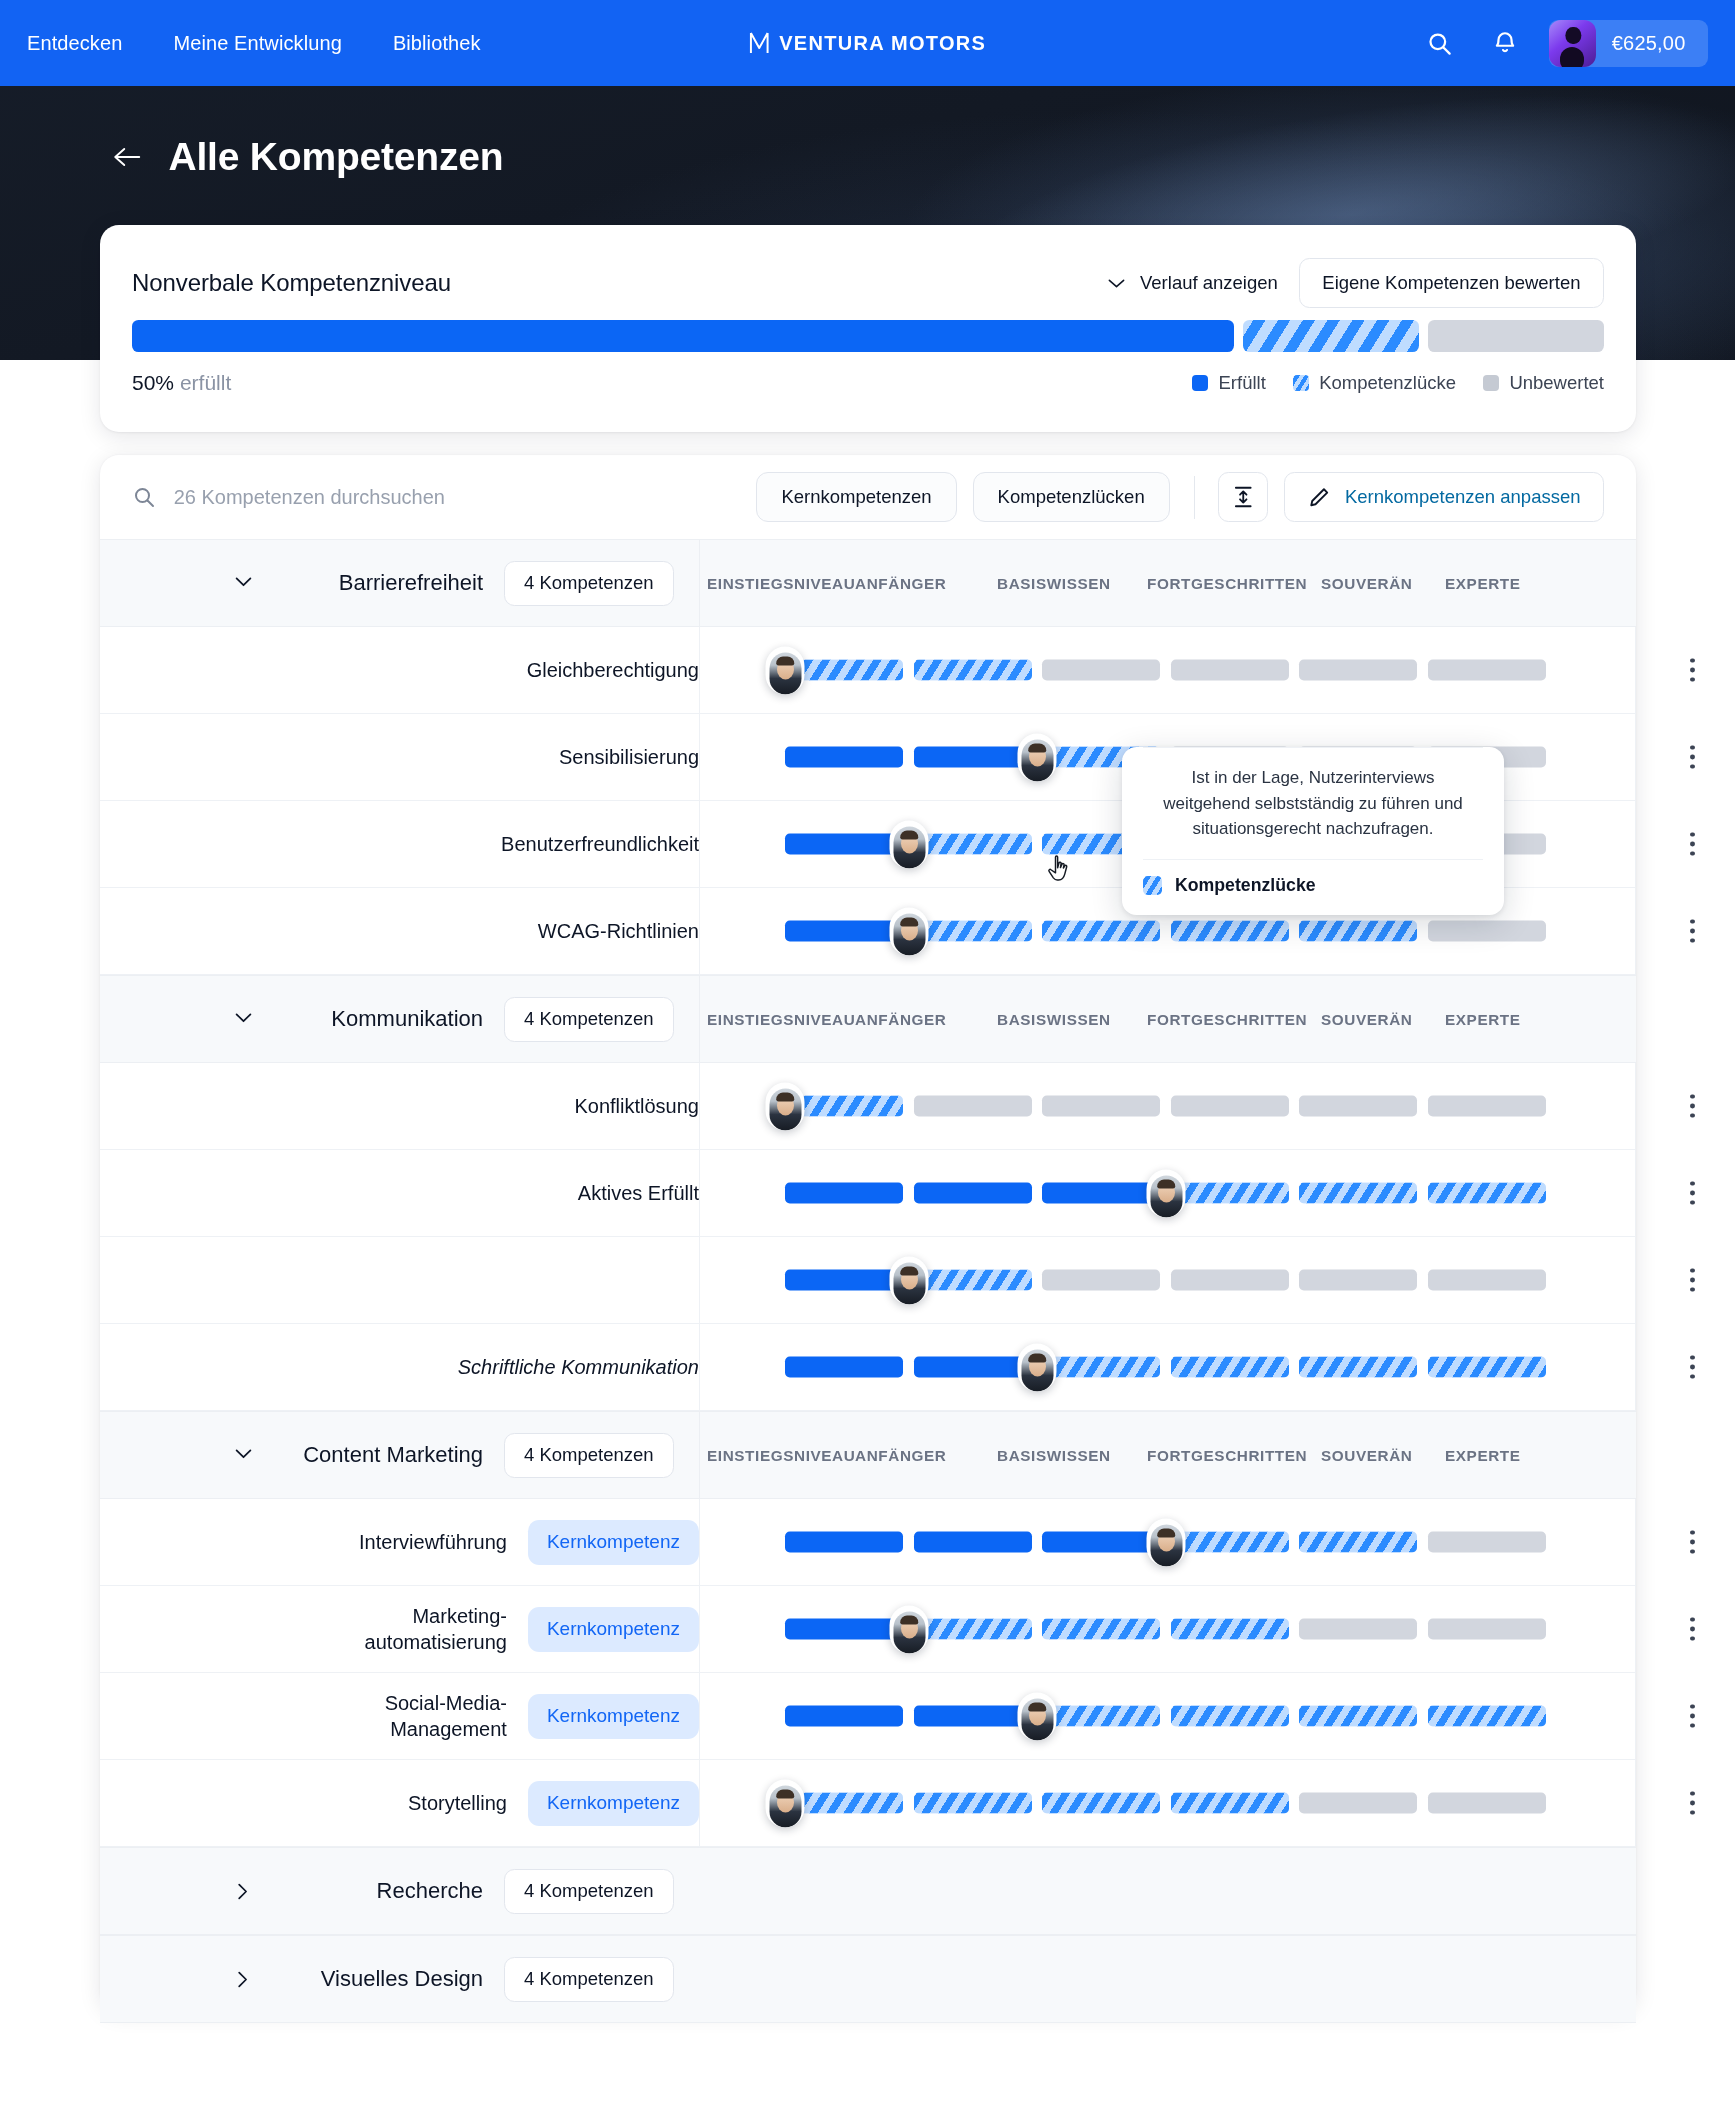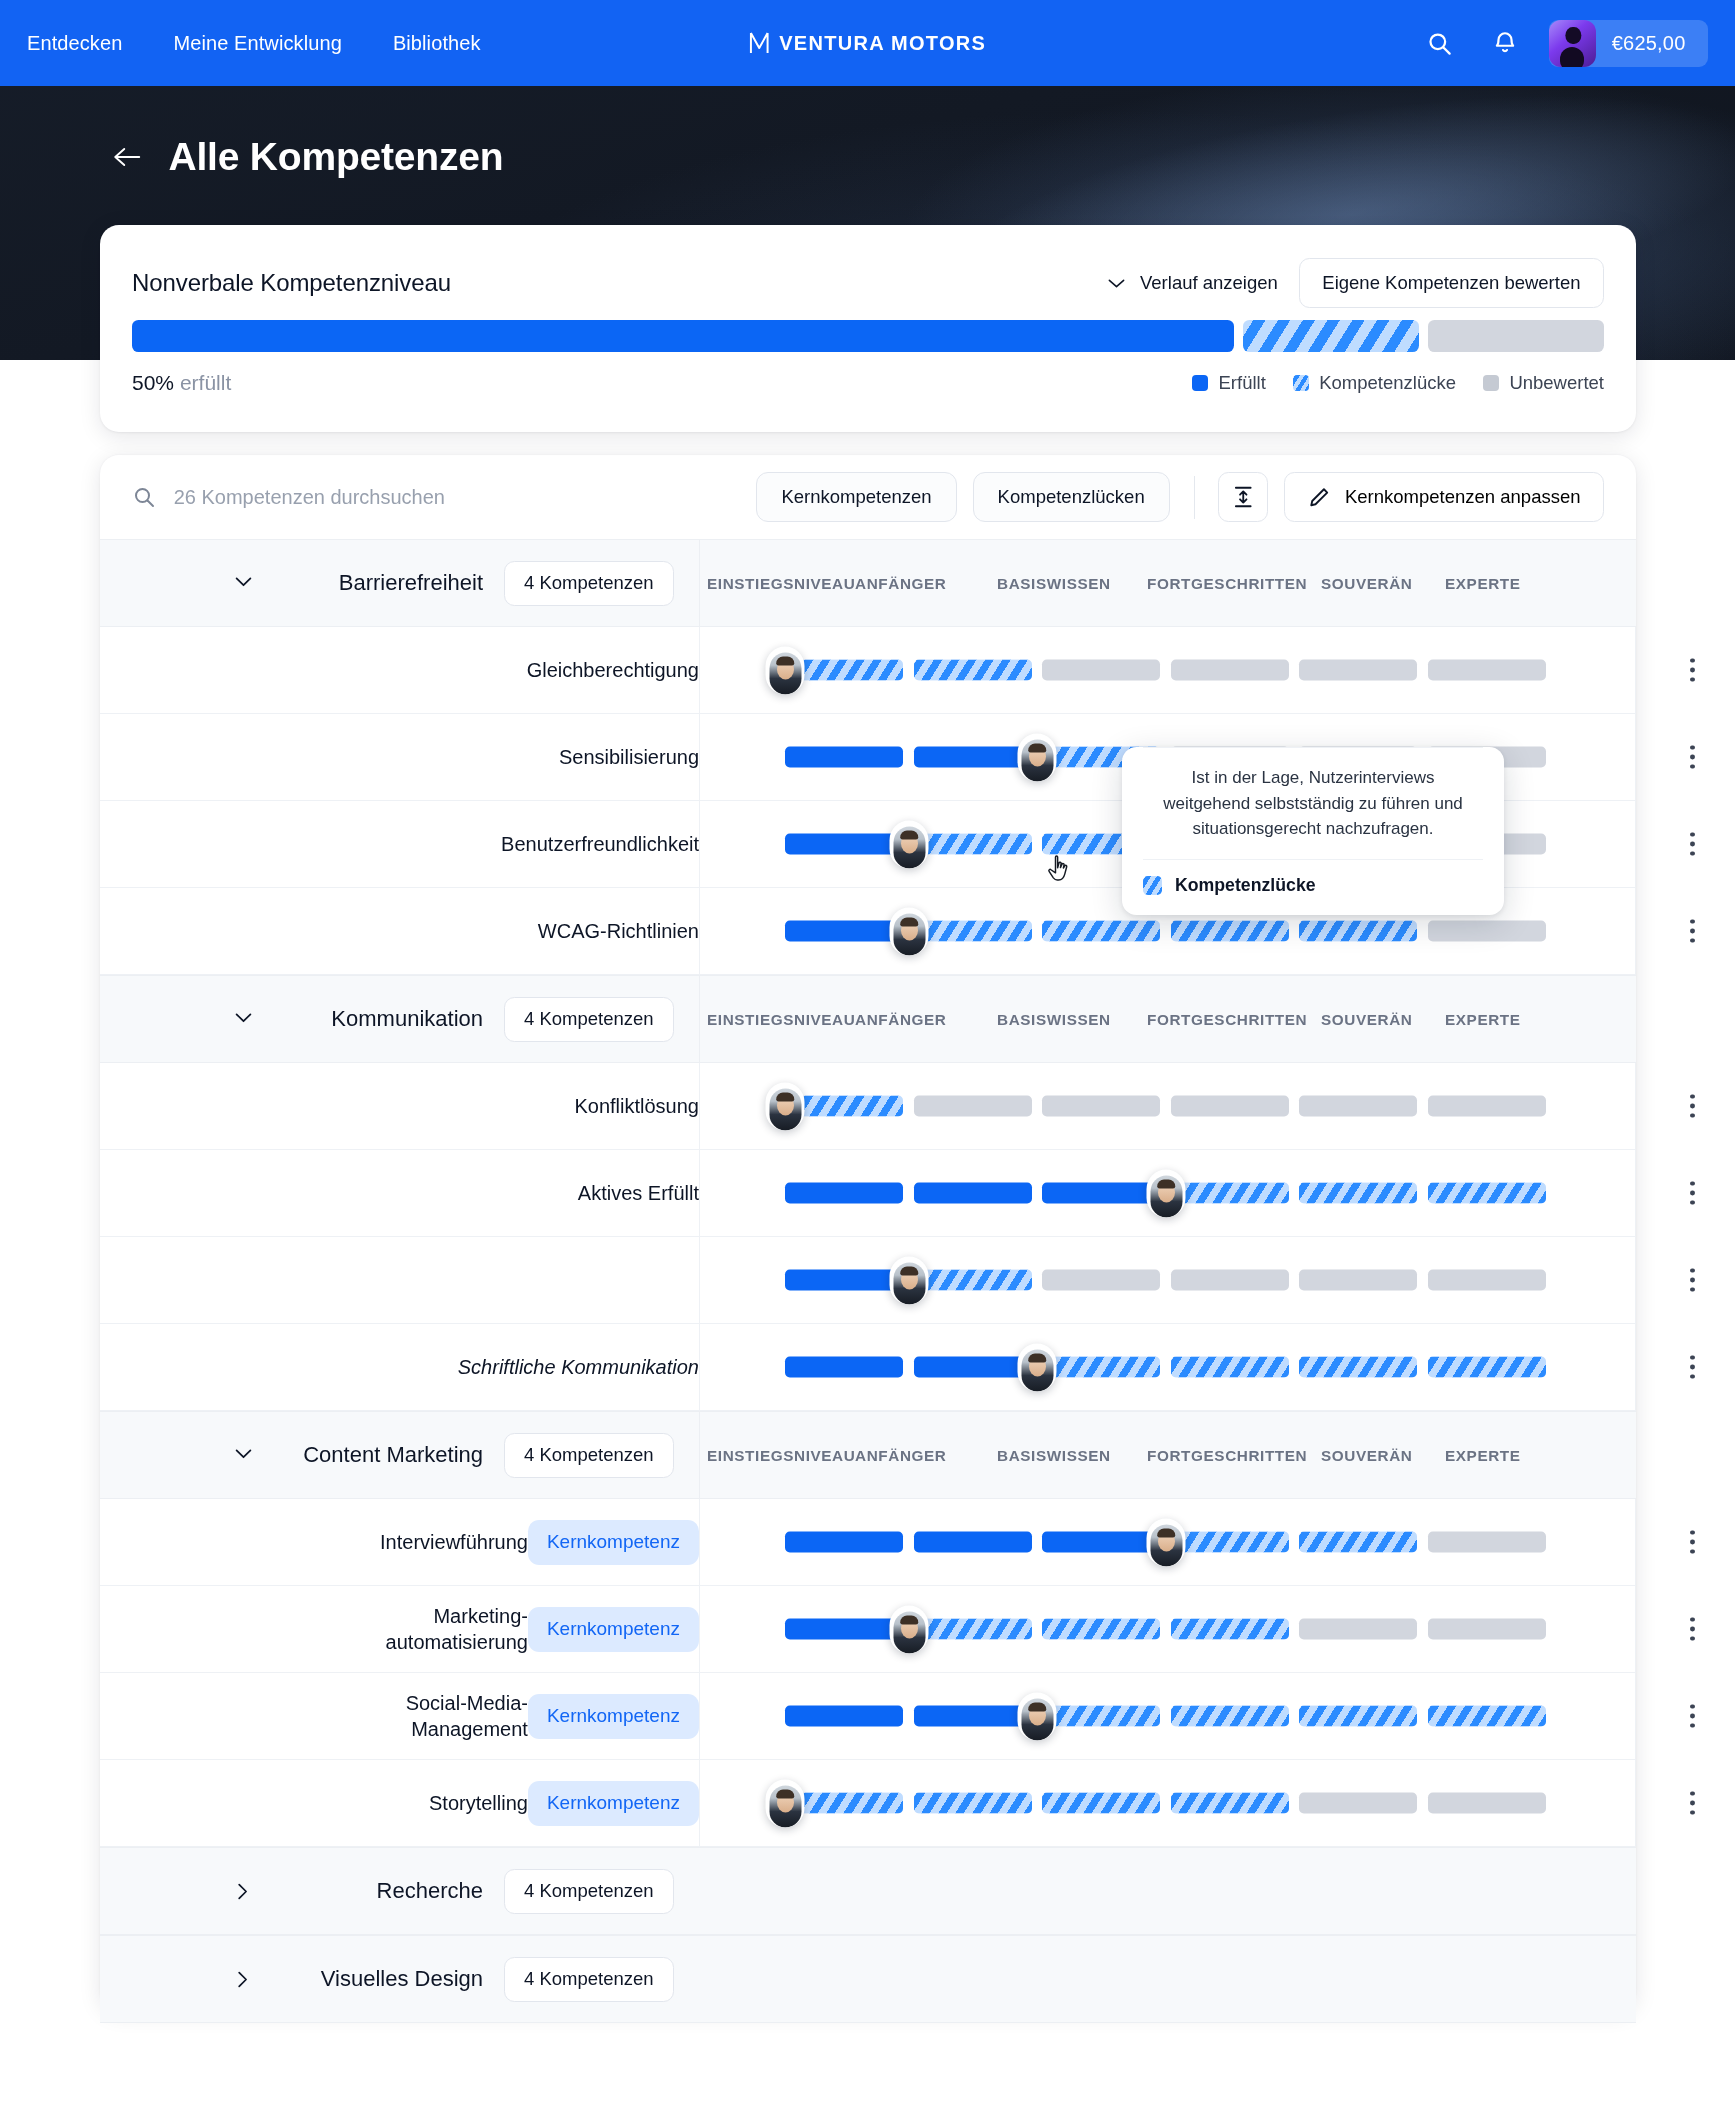--- a/index.html
+++ b/index.html
@@ -149,21 +149,21 @@
     font-family:"Liberation Sans", sans-serif;
   }
   .divider-v { width:0.8px; height:43px; background:#e4e8ee; margin:0 8px; }
   .icon-btn-sq {
     width:50px; height:50px; border:0.8px solid #e2e6ed; background:#fff; border-radius:10.4px;
     display:flex; align-items:center; justify-content:center; cursor:pointer;
   }
   .btn-icon-text {
     border:0.8px solid #e2e6ed; background:#fff; border-radius:10.4px;
     height:50px; padding:0 22.5px; display:flex; align-items:center; gap:14.5px;
-    font-size:18.5px; color:#000000; cursor:pointer; white-space:nowrap;
+    font-size:18.5px; color:#0369a1; cursor:pointer; white-space:nowrap;
   }
 
   
   .group-head {
     display:flex; align-items:center; height:88px;
     background:#f7f9fb; border-top:0.8px solid #eceff3; border-bottom:0.8px solid #eceff3;
     position:relative;
   }
   .group-head.collapsed { border-bottom:0.8px solid #eceff3; }
   .chev { width:45px; display:flex; align-items:center; justify-content:center; margin-left:121px; cursor:pointer; }
@@ -190,21 +190,21 @@
   .skill-row {
     display:flex; align-items:center; height:87px; position:relative;
     border-bottom:0.8px solid #eef1f5; background:#fff;
   }
   .skill-label-cell {
     width:599px; display:flex; align-items:center; justify-content:flex-end;
     padding-right:0; position:relative; height:100%;
   }
   .skill-text { font-size:20px; color:#0d1526; line-height:1.32; text-align:right; }
   .core-badge {
-    background:#dceaff; color:#1266f5; border-radius:11.2px;
+    margin-left:21px; background:#dceaff; color:#1266f5; border-radius:11.2px;
     height:45px; padding:0 19px; display:flex; align-items:center;
     font-size:19px; white-space:nowrap; cursor:pointer;
   }
   .vline { position:absolute; left:599px; top:0; bottom:0; width:0.8px; background:#eef1f5; }
   .vline-right { position:absolute; left:1535px; top:0; bottom:0; width:0.8px; background:#eef1f5; }
 
   .bar-area { position:absolute; left:685px; top:50%; transform:translateY(-50%); width:765px; height:21px; }
   .bar-seg {
     position:absolute; top:0; height:21px; border-radius:4.8px;
   }

